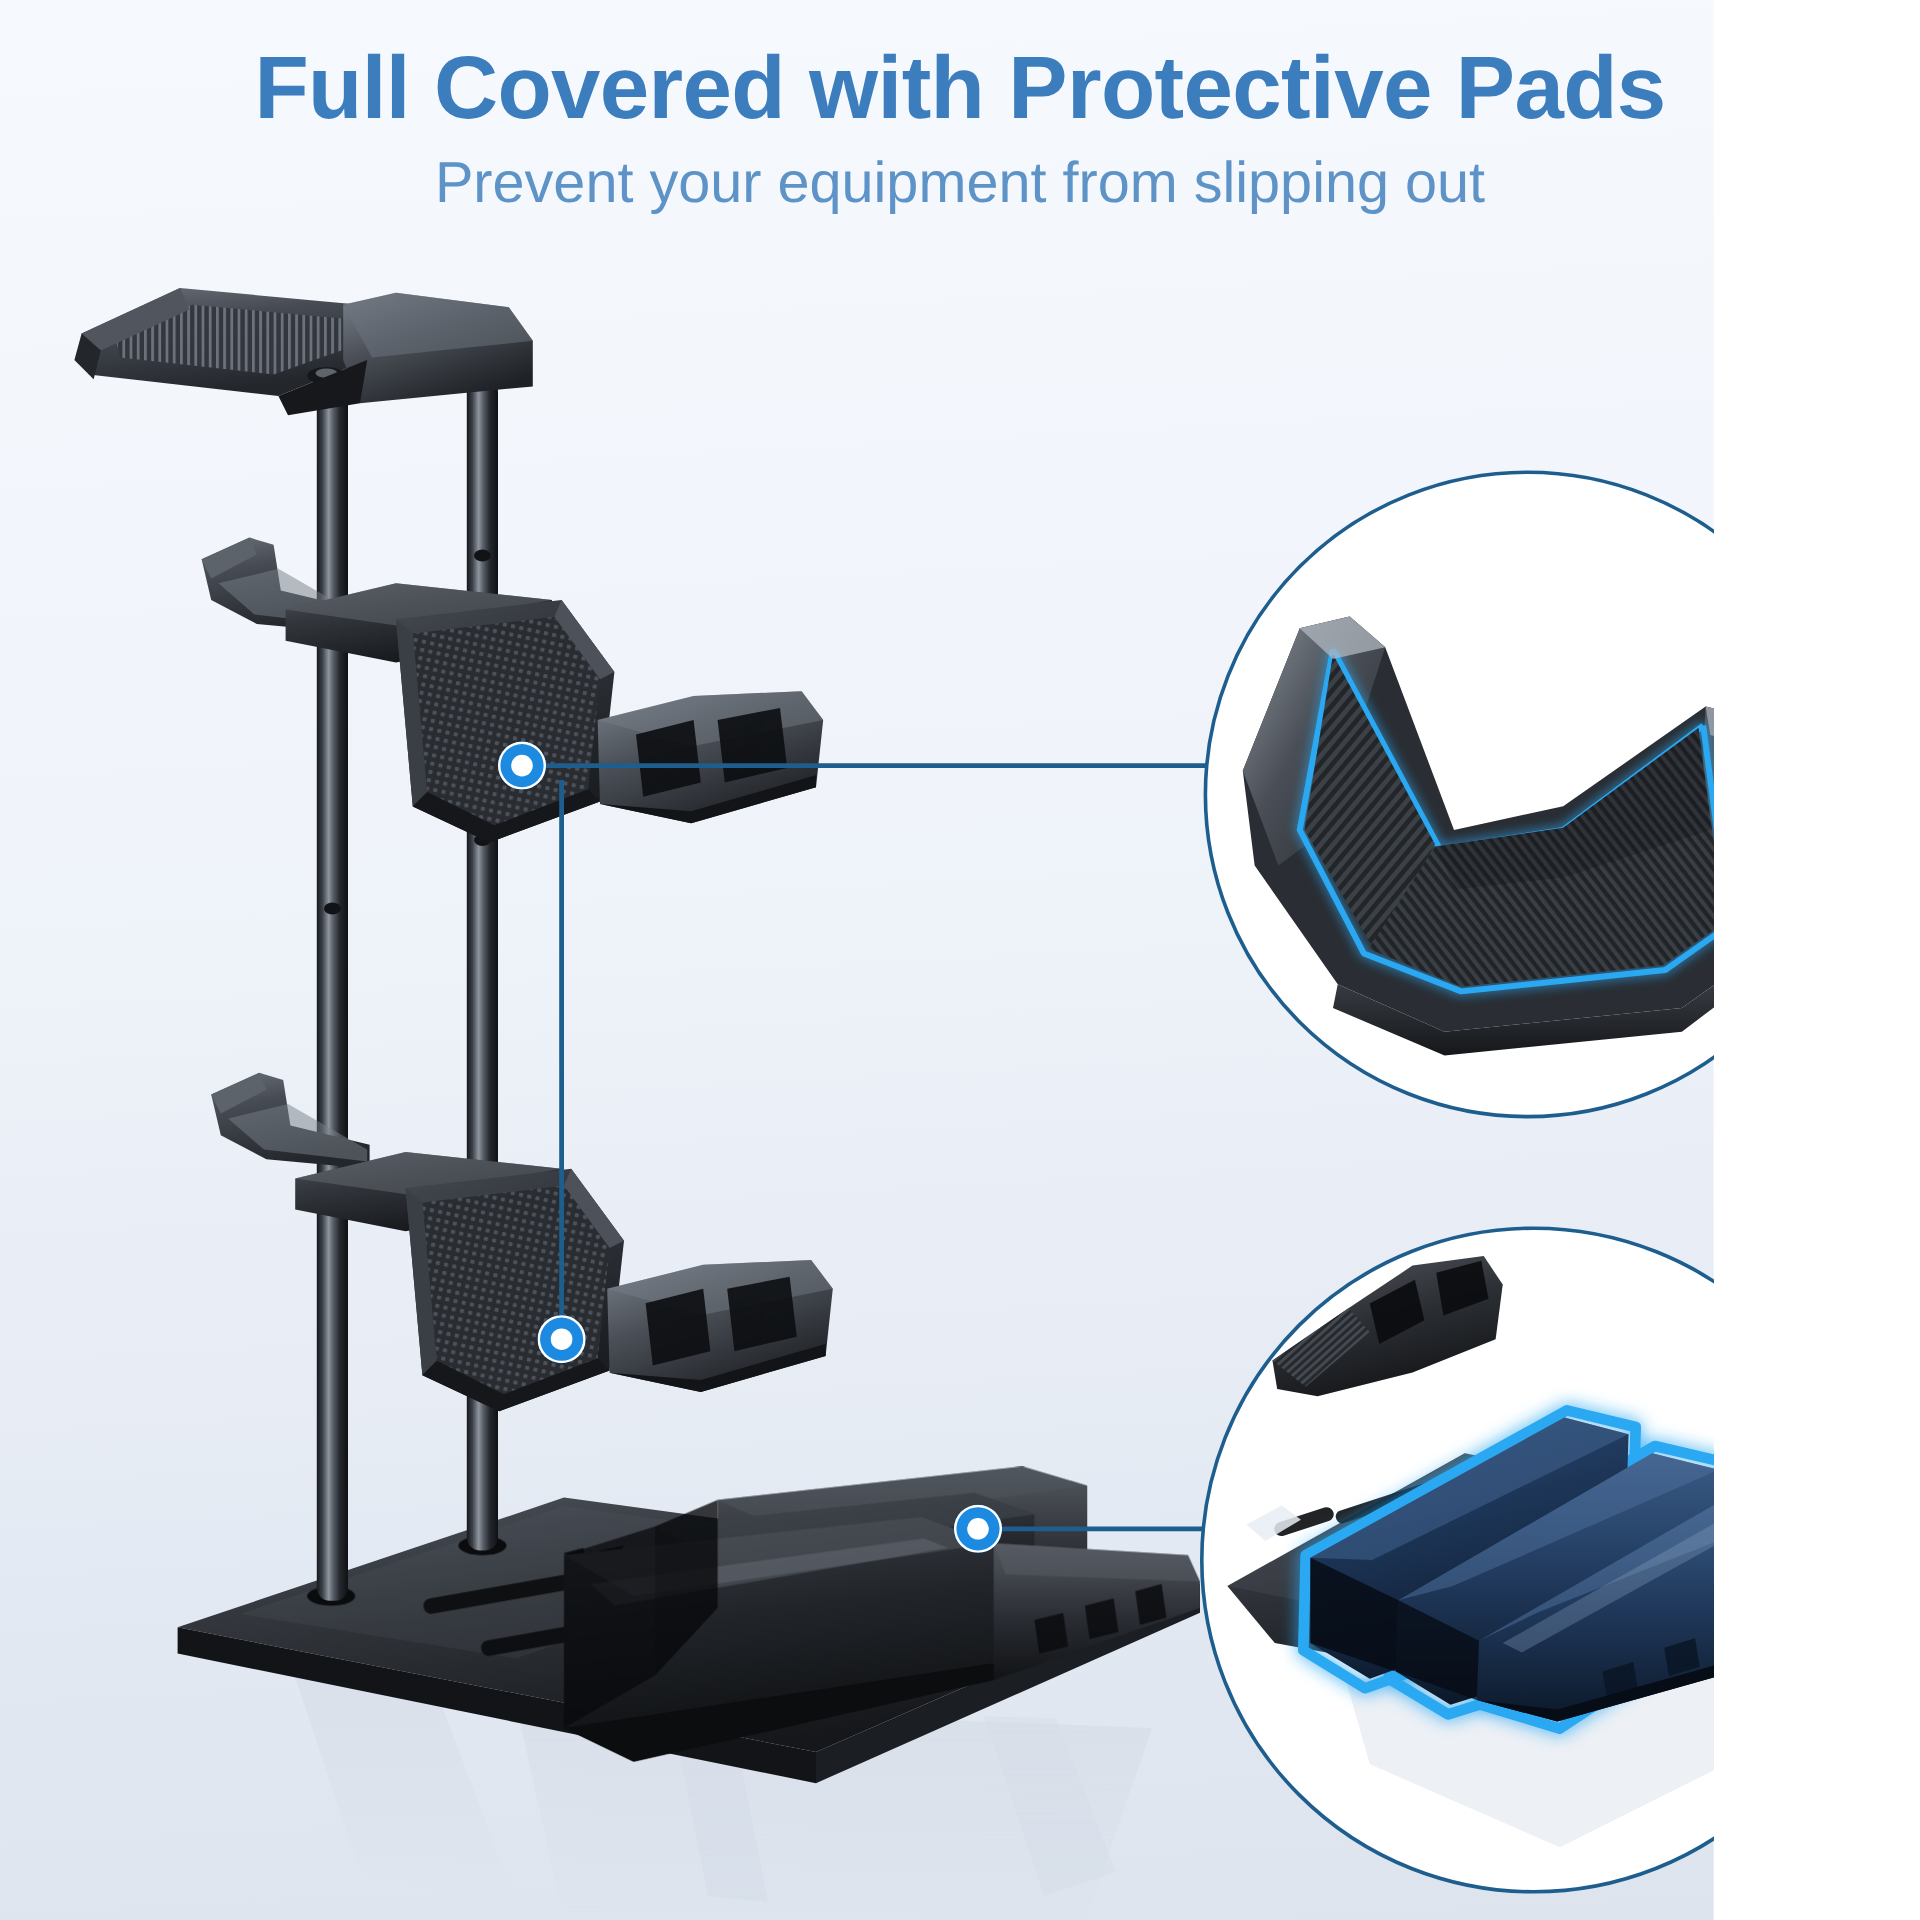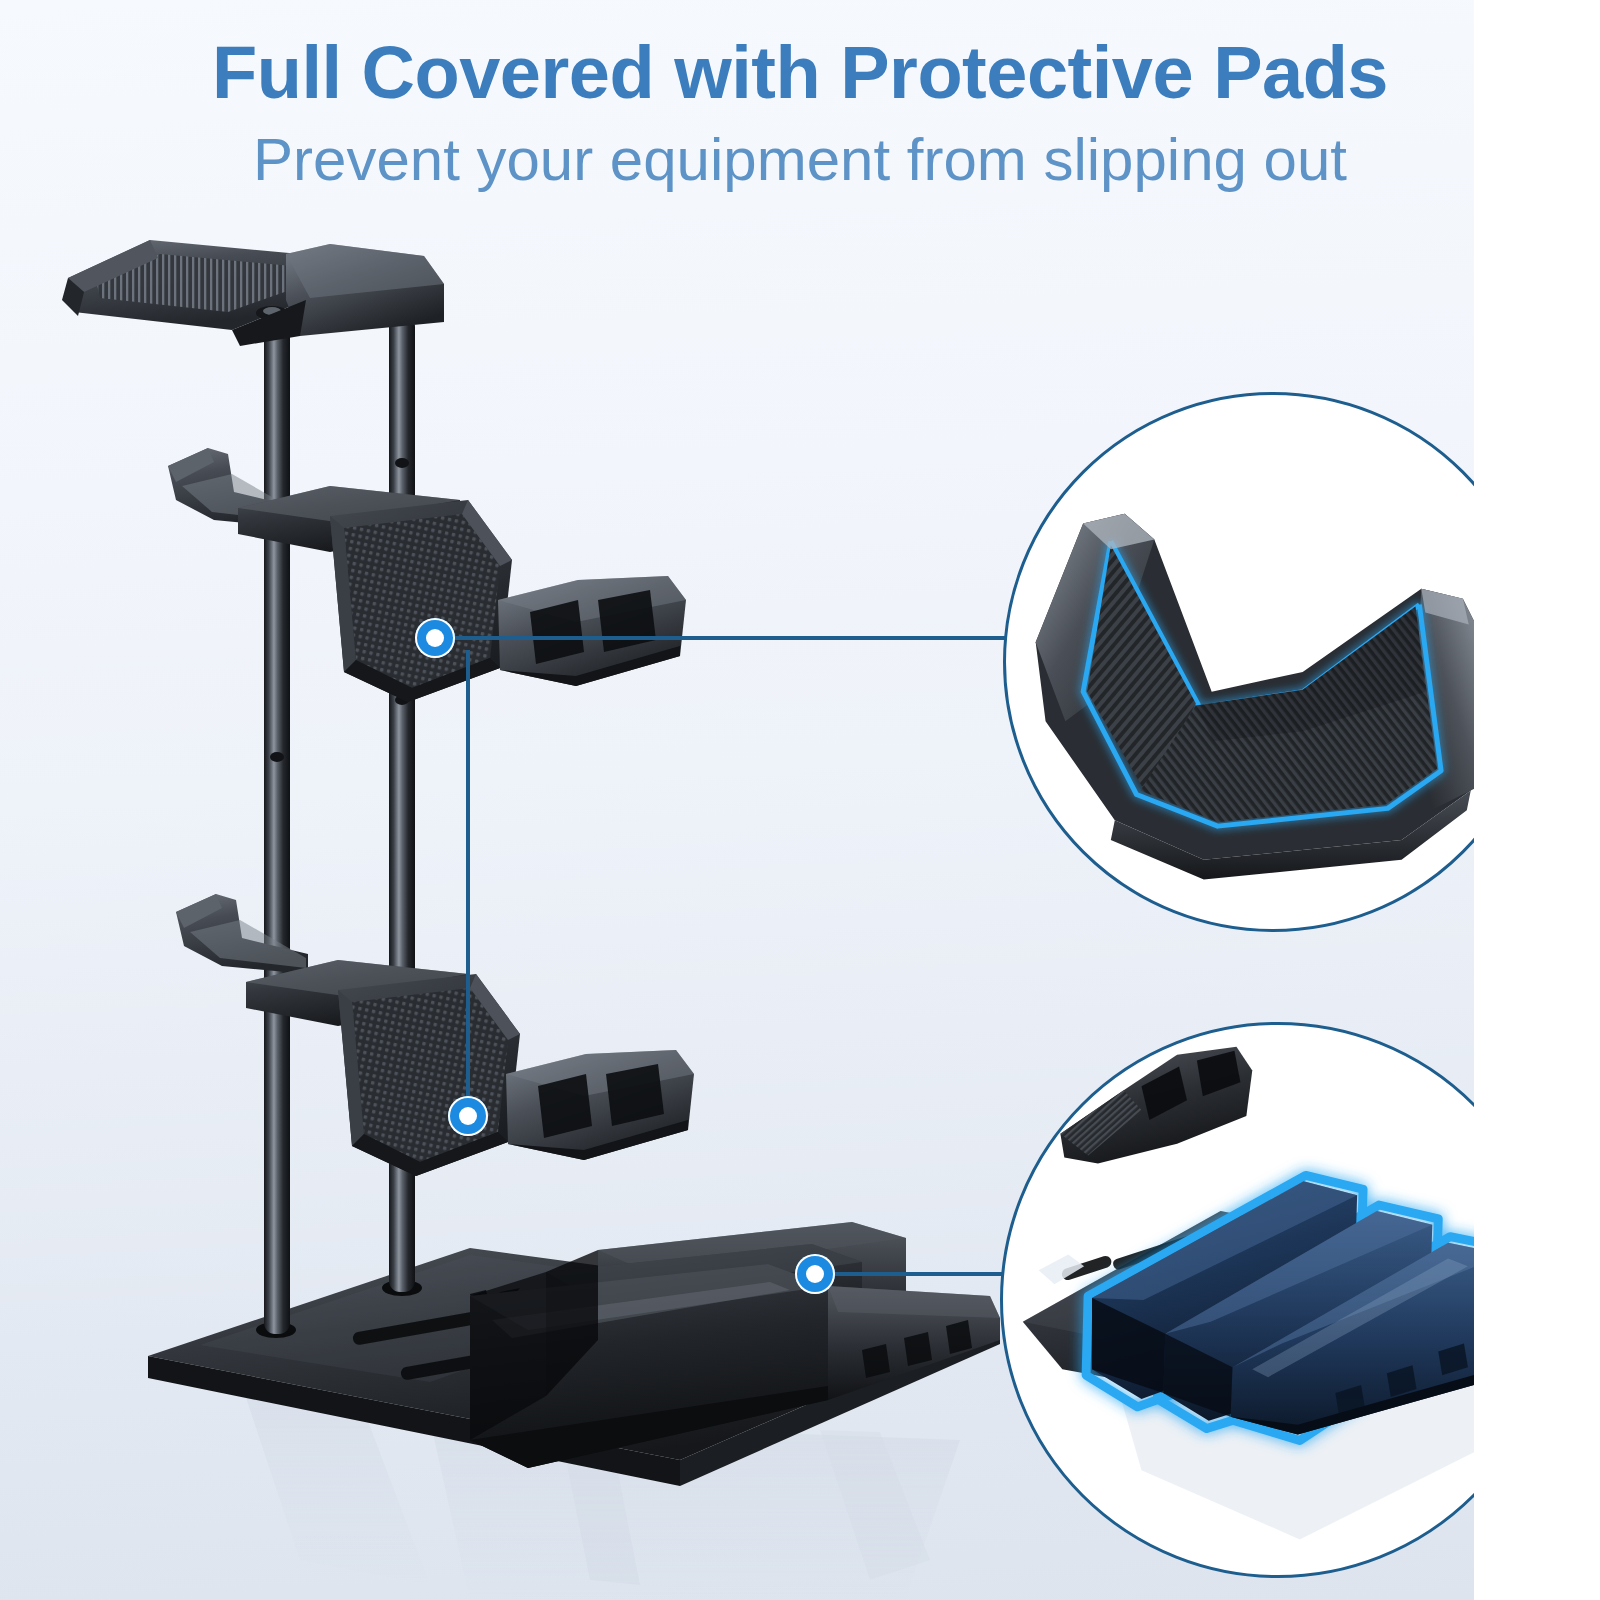--- a/index.html
+++ b/index.html
@@ -8,36 +8,35 @@
     overflow: hidden;
     font-family: "Liberation Sans", sans-serif;
   }
   #stage {
     position: relative;
     width: 1428px; height: 1600px;
     background: linear-gradient(177deg,
         #f6f9fd 0%, #f4f7fc 14%, #f2f5fb 30%,
         #eef2f9 48%, #e9eef6 64%, #e3e9f2 80%, #dde4ee 100%);
     overflow: hidden;
-    padding-left: 46px;
   }
 
   
   #headline {
     position: absolute; left: 0; top: 30px; width: 1600px;
     text-align: center;
     font-size: 74px; font-weight: 700;
     letter-spacing: -0.5px;
     color: #3b7dbd;
     white-space: nowrap;
   }
   #subhead {
     position: absolute; left: 0; top: 125px; width: 1600px;
     text-align: center;
-    font-size: 60px; font-weight: 400;
+    font-size: 48px; font-weight: 400;
     color: #5d93c6;
     white-space: nowrap;
   }
 
   
   svg.art { position: absolute; left: 0; top: 0; width: 1600px; height: 1600px; overflow: visible; }
 
   
   .callout-circle {
     position: absolute;

